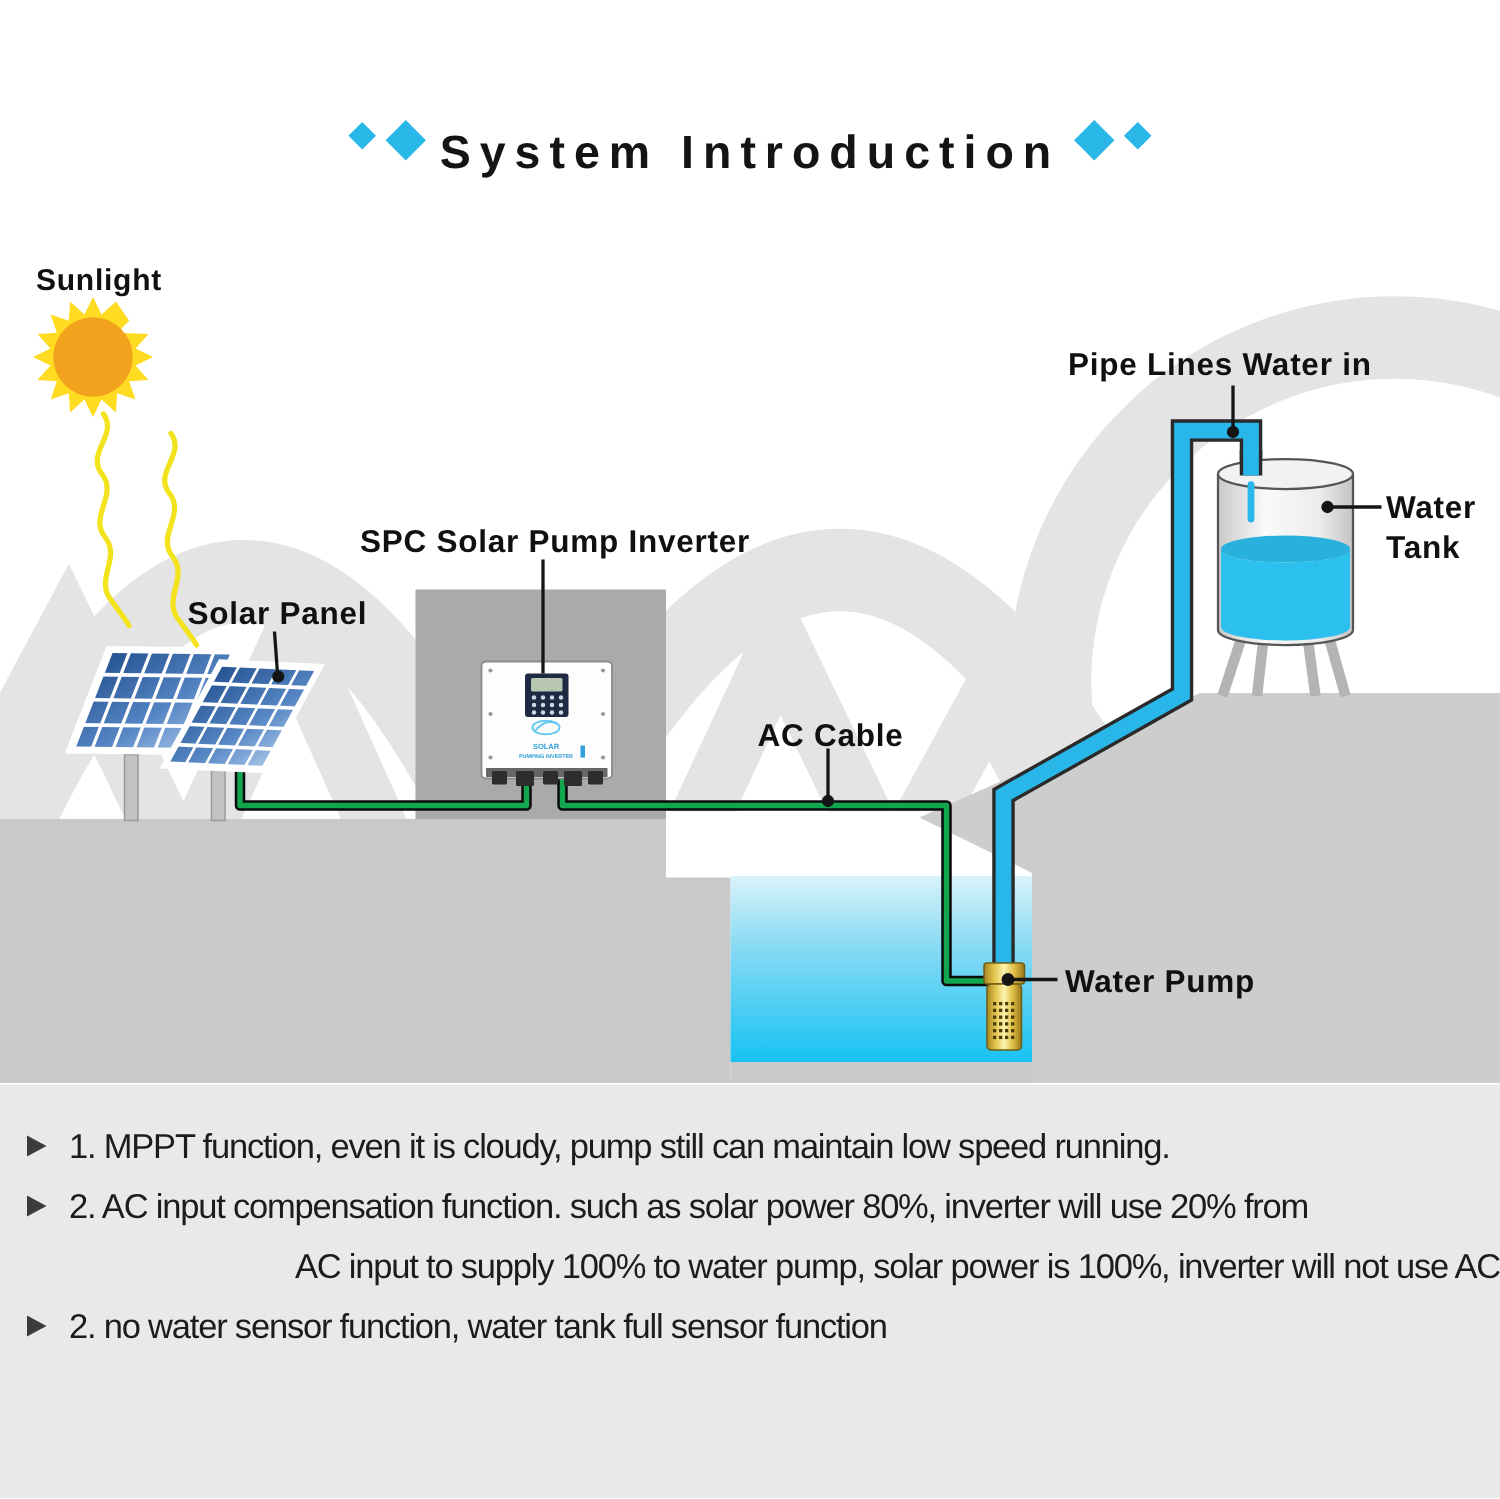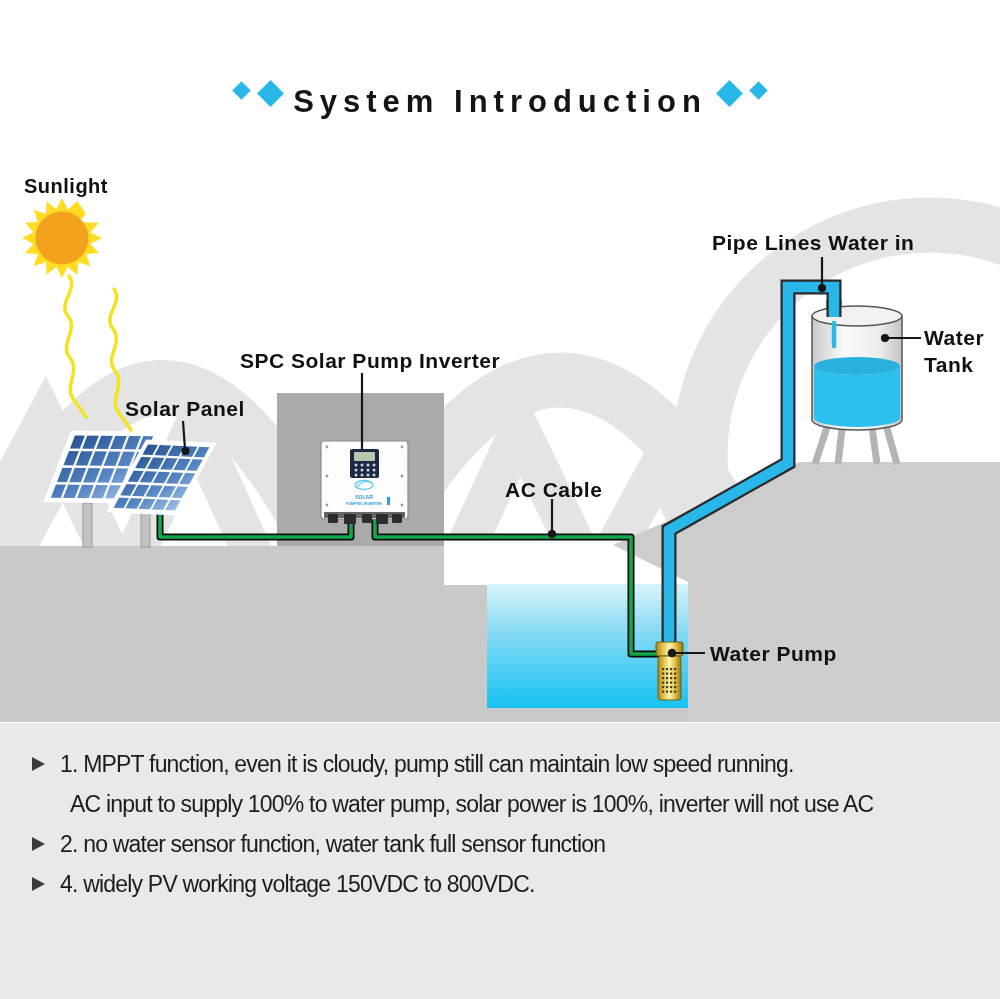--- a/index.html
+++ b/index.html
@@ -15,22 +15,22 @@
   
   #diag{position:absolute;top:0;left:0;}
   .lbl{font-family:"Liberation Sans",sans-serif;font-weight:bold;font-size:21px;
        fill:#101010;letter-spacing:0.5px;}
   .lbl-sm{font-size:20px;}
   .devtxt{font-family:"Liberation Sans",sans-serif;font-weight:bold;fill:#2e9fd8;}
   
   .features{position:absolute;left:0;top:723px;width:1000px;height:276px;
             background:#e9e9e9;box-sizing:border-box;padding-top:21px;
             color:#1c1c1c;font-size:23px;letter-spacing:-0.8px;}
-  .feat-row{display:flex;align-items:center;height:40px;padding-left:32px;white-space:nowrap;}
-  .feat-row.cont{padding-left:70px;}
+  .feat-row{display:flex;align-items:center;height:40px;padding-left:18px;white-space:nowrap;}
+  .feat-row.cont{padding-left:44px;justify-content:flex-end;}
   .bullet-box{width:28px;flex:0 0 auto;display:flex;align-items:center;}
   .tri{width:0;height:0;border-left:13px solid #3b3b3b;
        border-top:7px solid transparent;border-bottom:7px solid transparent;}
 </style>
 </head>
 <body>
 
 <div id="stage">
 
   <svg id="diag" width="1000" height="723" viewBox="0 0 1000 723">
@@ -244,30 +244,30 @@
     <span class="d d-sm"></span>
   </div>
 
   <div class="features">
     <div class="feat-row">
       <span class="bullet-box">
           <span class="tri"></span>
         </span>
       <span>1. MPPT function, even it is cloudy, pump still can maintain low speed running.</span>
     </div>
+    <div class="feat-row">
+      <span class="bullet-box">
+          <span class="tri"></span>
+        </span>
+      <span>2. AC input compensation function. such as solar power 80%, inverter will use 20% from</span>
+    </div>
     <div class="feat-row cont">
       <span>AC input to supply 100% to water pump, solar power is 100%, inverter will not use AC</span>
     </div>
     <div class="feat-row">
       <span class="bullet-box">
           <span class="tri"></span>
         </span>
       <span>2. no water sensor function, water tank full sensor function</span>
     </div>
-    <div class="feat-row">
-      <span class="bullet-box">
-          <span class="tri"></span>
-        </span>
-      <span>4. widely PV working voltage 150VDC to 800VDC.</span>
-    </div>
   </div>
 
 </div>
 
 </body></html>

